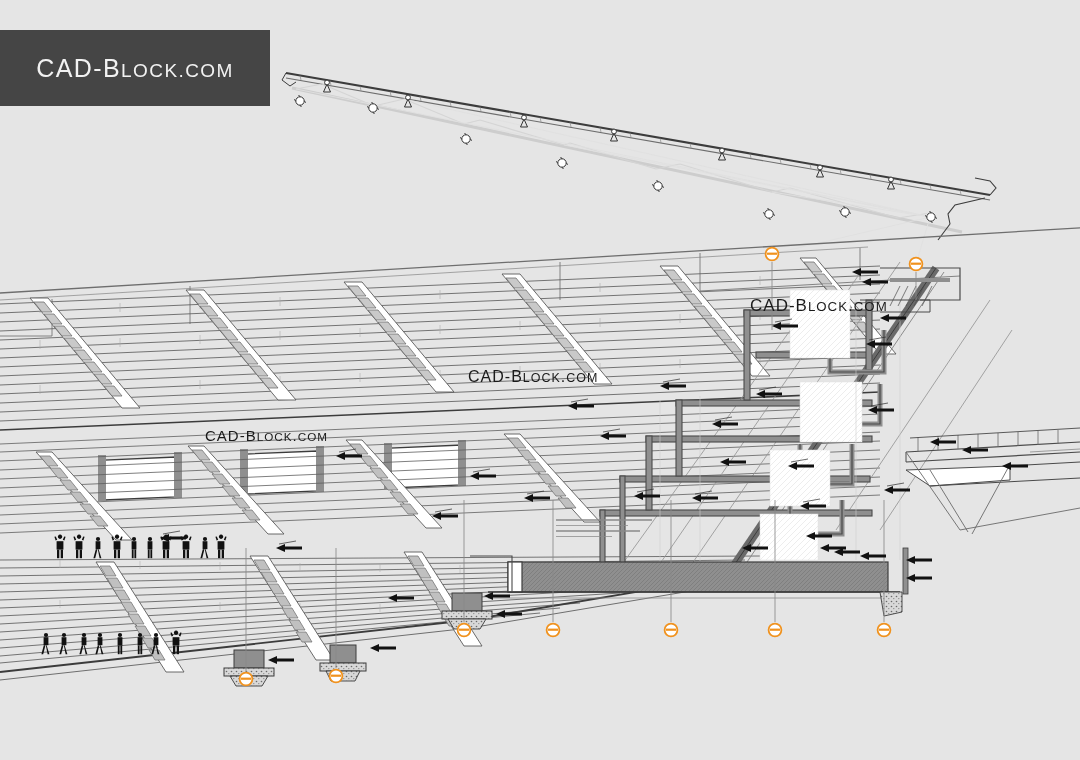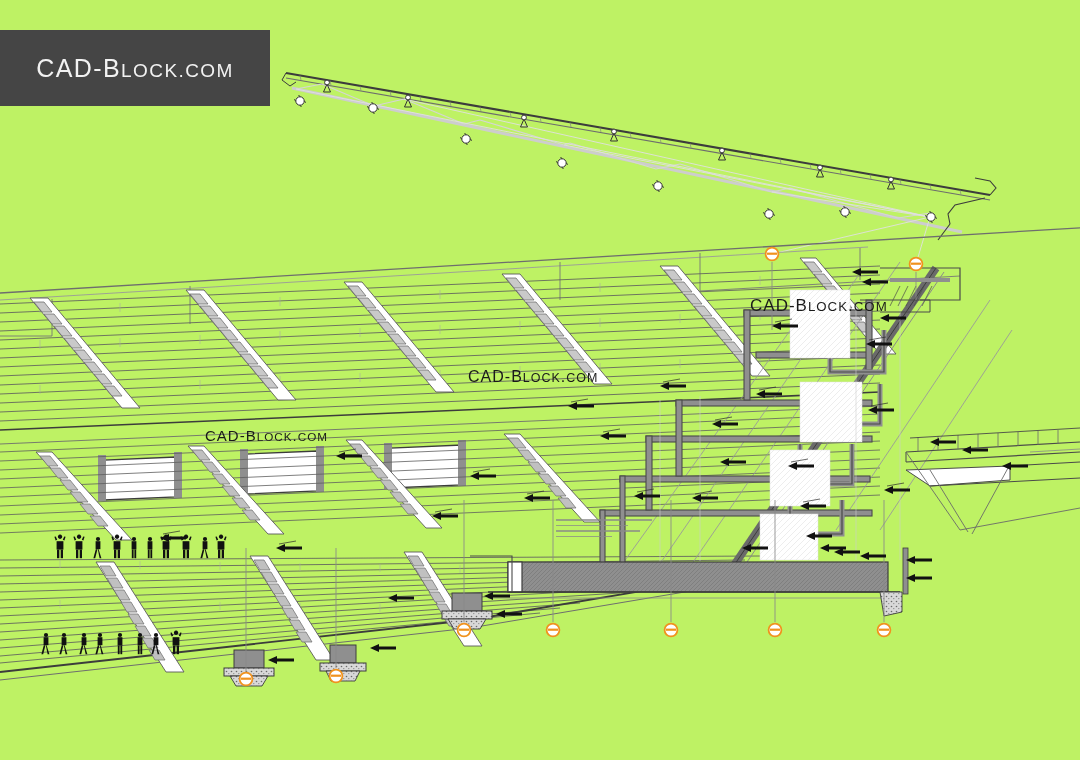--- a/index.html
+++ b/index.html
@@ -1,18 +1,18 @@
 <!DOCTYPE html>
 <html><head>
 <meta charset="utf-8">
 <style>
   html,body{margin:0;padding:0;background:#ffffff;}
   body{width:1080px;height:760px;overflow:hidden;
        font-family:"Liberation Sans", sans-serif;}
-  #stage{position:relative;width:1080px;height:760px;background:#bef264;}
+  #stage{position:relative;width:1080px;height:760px;background:#e5e5e5;}
   #cad{position:absolute;inset:0;}
 
   
   .wm-box{position:absolute;left:0;top:30px;width:270px;height:76px;
           background:#454545;display:flex;align-items:center;
           justify-content:center;}
   .wm-box span{color:#f2f2f2;font-size:25px;letter-spacing:1.4px;
                font-family:"Liberation Sans",sans-serif;font-weight:400;}
   
   .sc{font-size:25px;}

